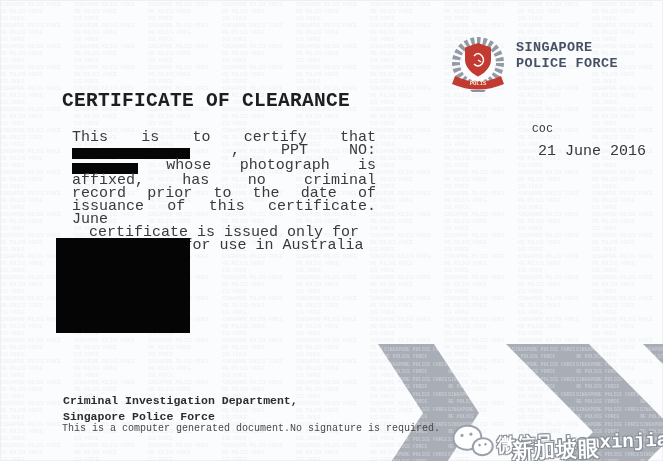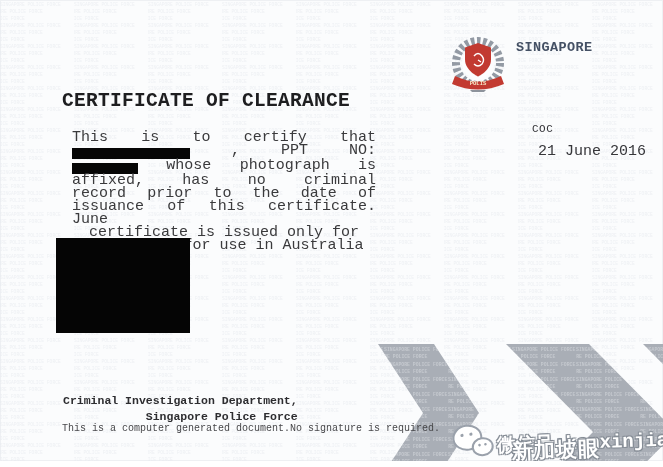--- a/index.html
+++ b/index.html
@@ -33,21 +33,21 @@
   .redact-bar{
     display:inline-block;background:#060606;height:11px;vertical-align:text-bottom;
   }
   .bar-name{width:118px;}
   .bar-ppt{width:66px;}
   .doc-code{position:absolute;left:526px;top:123px;z-index:2;font-size:11px;color:#36363a;letter-spacing:0.5px;margin-left:6px;}
   .issue-date{position:absolute;left:538px;top:143px;z-index:2;font-size:15px;color:#36363a;}
   .photo-box{position:absolute;left:56px;top:238px;width:134px;height:95px;background:#050505;z-index:2;}
   .issuer{
     position:absolute;left:63px;top:393px;z-index:2;
-    font-size:11.5px;font-weight:bold;color:#2d2d30;line-height:16px;text-align:right;
+    font-size:11.5px;font-weight:bold;color:#2d2d30;line-height:16px;
   }
   .footnote{position:absolute;left:62px;top:423px;z-index:2;font-size:10px;color:#48484b;}
   
   .wm{position:absolute;z-index:4;color:#ffffff;font-weight:bold;white-space:nowrap;
       text-shadow:0 0 2px #868d96,1px 1px 0 #868d96,-1px -1px 0 #868d96,1px -1px 0 #868d96,-1px 1px 0 #868d96;}
   .wm-main{left:497px;top:429px;font-size:19px;transform:rotate(-2deg);}
   .wm-overlay{left:512px;top:436px;font-size:21px;letter-spacing:1px;transform:rotate(-2deg);}
   .wm-icon{position:absolute;left:450px;top:421px;z-index:4;transform:rotate(-8deg);}
 </style>
 </head>
@@ -79,20 +79,21 @@
     <circle cx="34" cy="33" r="16" fill="#fdfdfe"></circle>
     <path d="M34,13 l13,4.5 v12 c0,11 -13,17 -13,17 c0,0 -13,-6 -13,-17 v-12 z" fill="#c23a31"></path>
     <path d="M30,26 q4,-5 8,0 q3,4 0,8 q-4,4 -8,0 M34,30 l3,2" stroke="#ffffff" stroke-width="1.4" fill="none"></path>
     <path d="M11,46 q23,11 46,0 l3,8 q-26,11 -52,0 z" fill="#c23a31"></path>
     <text x="34" y="55" font-size="5.5" font-weight="bold" fill="#f5e9c8" text-anchor="middle">POLIS</text>
     <path d="M26,60 h16 l-2,2 h-12 z" fill="#8d939c"></path>
   </svg>
 
   <div class="org-name">
     <div>SINGAPORE</div>
+    <div>POLICE FORCE</div>
   </div>
 
   <div class="title">CERTIFICATE OF CLEARANCE</div>
 
   <div class="body-block">
     <div class="bline">
       <span>This is to certify that</span>
       <span class="redact-bar bar-name"></span>
       <span>, PPT NO:</span>
     </div>

